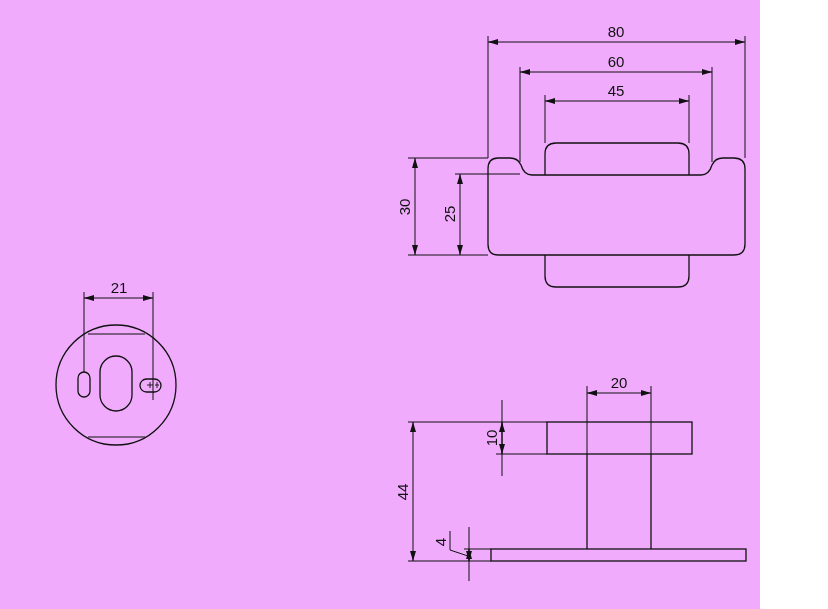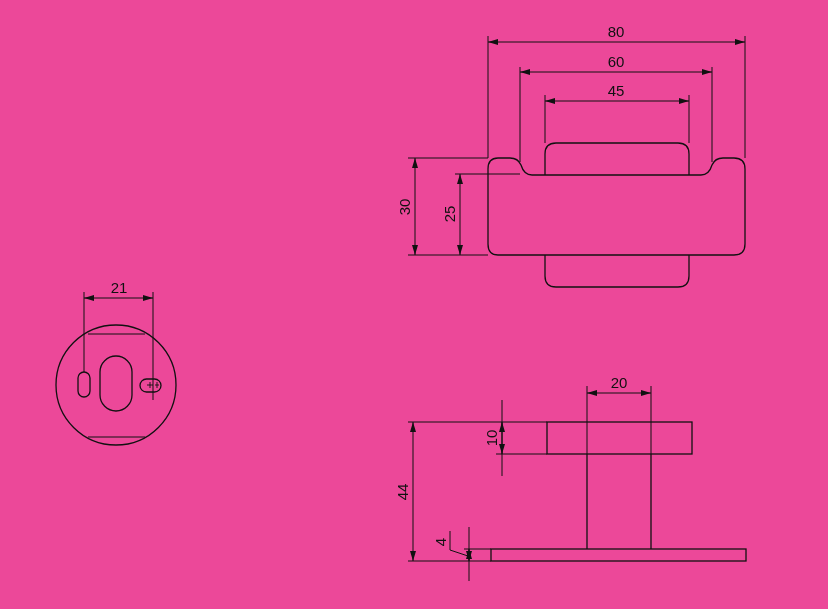--- a/index.html
+++ b/index.html
@@ -1,16 +1,16 @@
 <!DOCTYPE html>
 <html><head>
 <meta charset="utf-8">
 <style>
   html, body { margin:0; padding:0; background:#ffffff; }
-  #canvas { position:relative; width:828px; height:609px; background:#ec4899; overflow:hidden; }
+  #canvas { position:relative; width:760px; height:609px; background:#f0abfc; overflow:hidden; }
   svg { position:absolute; left:0; top:0; }
   .dimtxt { font-family:"Liberation Sans", sans-serif; font-size:15px; fill:#111; }
 </style>
 </head>
 <body>
 
 <div id="canvas">
 <svg width="828" height="609" viewBox="0 0 828 609" xmlns="http://www.w3.org/2000/svg">
   <defs>
     <marker id="arr" viewBox="0 0 10 6" refX="10" refY="3" markerWidth="10" markerHeight="6" orient="auto-start-reverse" markerUnits="userSpaceOnUse">

